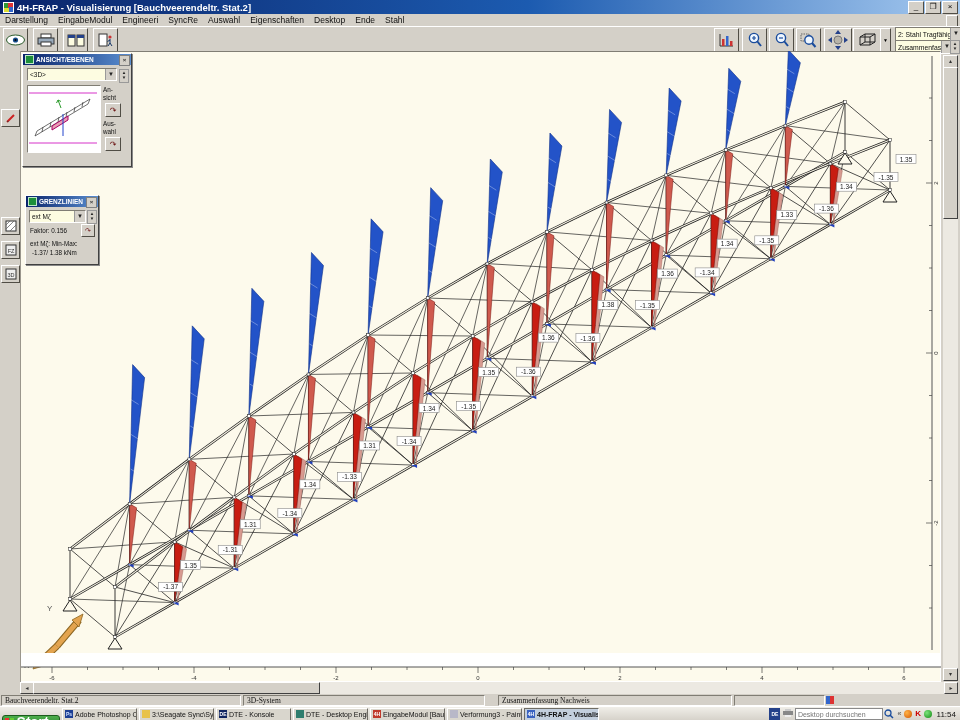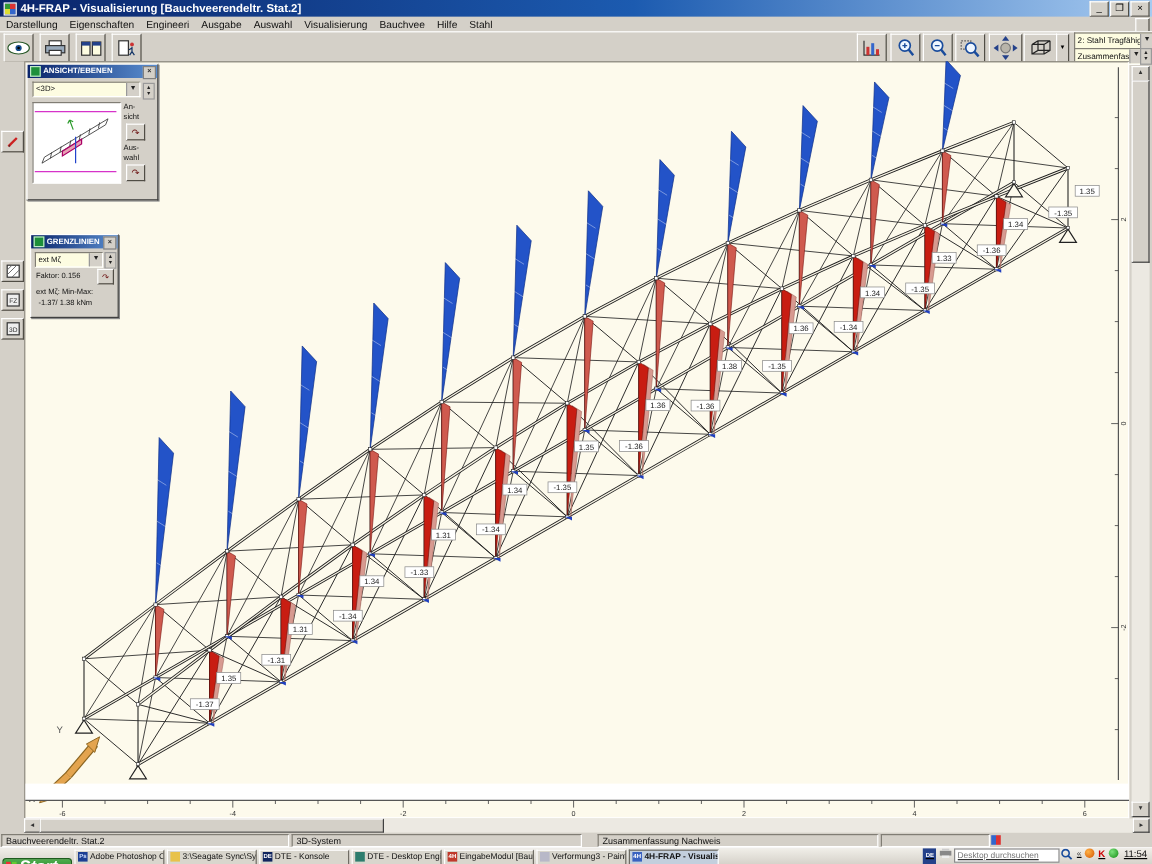--- a/index.html
+++ b/index.html
@@ -47,36 +47,36 @@
      font-size:6.5px;display:flex;align-items:center;padding-left:2px;color:#111;}
   .ptext{font-size:6.3px;color:#111;line-height:7.5px;}
   .pbtn{width:14px;height:12px;display:flex;align-items:center;justify-content:center;font-size:8px;color:#6b1010;}
   
   #hscroll{position:absolute;left:20px;top:682px;width:938px;height:12px;background:#ece9e2;}
   #vscroll{position:absolute;left:943px;top:55px;width:15px;height:626px;background:#ece9e2;}
   .sbtn{position:absolute;background:#d4d0c8;border:1px solid;border-color:#fff #404040 #404040 #fff;
      font-size:6px;color:#333;text-align:center;}
   .thumb{position:absolute;background:#d4d0c8;border:1px solid;border-color:#fff #404040 #404040 #fff;}
   
-  #statusbar{position:absolute;left:0;top:694px;width:836px;height:12px;background:#d4d0c8;display:flex;}
+  #statusbar{position:absolute;left:0;top:694px;width:836px;height:12px;background:#d4d0c8;display:flex;font-family:Liberation Serif, serif;}
   .seg{border:1px solid;border-color:#807d74 #fff #fff #807d74;margin:1px 1px 0 1px;font-size:7.5px;color:#111;
      padding:0 3px;white-space:nowrap;overflow:hidden;line-height:9px;}
   
   #taskbar{position:absolute;left:0;top:706px;width:960px;height:14px;
      background:linear-gradient(#f0eee8,#d4d0c8);border-top:1px solid #fff;display:flex;align-items:center;}
   #startbtn{width:54px;height:12px;margin-left:2px;border-radius:3px;display:flex;align-items:center;
      background:linear-gradient(#4cae4c,#2c7a2c);border:1px solid #1e5c1e;color:#fff;font-weight:bold;
      font-style:italic;font-size:14px;padding-left:2px;margin-top:16px;}
   .task{width:73px;height:11px;margin-left:2px;background:#d9d6cd;border:1px solid;
      border-color:#fff #6f6c64 #6f6c64 #fff;display:flex;align-items:center;font-size:7px;color:#111;
      white-space:nowrap;overflow:hidden;flex-shrink:0;}
   .task.active{background:#c3cfdd;border-color:#6f6c64 #fff #fff #6f6c64;font-weight:bold;}
   .task .ticn{width:8px;height:8px;margin:0 2px;flex-shrink:0;font-size:5px;font-weight:bold;
      display:flex;align-items:center;justify-content:center;}
-  #tray{margin-left:auto;display:flex;height:100%;text-decoration:underline;}
+  #tray{margin-left:auto;display:flex;align-items:center;height:100%;}
   #traysearch{width:82px;height:10px;background:#fff;border:1px solid #8a8a8a;font-size:7px;color:#777;
      padding:0 2px;font-family:"Liberation Sans",sans-serif;}
   .trayicn{font-size:7px;margin:0 1.5px;line-height:10px;}
   #clock{font-size:8px;color:#111;margin:0 4px 0 3px;}
   svg text{font-family:"Liberation Sans",sans-serif;}
 </style>
 </head>
 <body>
 
 <div id="app">
@@ -87,27 +87,27 @@
     <div id="winbtns">
       <div class="winbtn raised">_</div>
       <div class="winbtn raised">❐</div>
       <div class="winbtn raised">×</div>
     </div>
   </div>
 
   <div id="menubar">
     <div class="menu-items" style="display:flex;">
         <div class="menu-item">Darstellung</div>
+        <div class="menu-item">EingabeModul</div>
+        <div class="menu-item">Engineeri</div>
+        <div class="menu-item">SyncRe</div>
+        <div class="menu-item">Auswahl</div>
         <div class="menu-item">Eigenschaften</div>
-        <div class="menu-item">Engineeri</div>
-        <div class="menu-item">Ausgabe</div>
-        <div class="menu-item">Auswahl</div>
-        <div class="menu-item">Visualisierung</div>
-        <div class="menu-item">Bauchvee</div>
-        <div class="menu-item">Hilfe</div>
+        <div class="menu-item">Desktop</div>
+        <div class="menu-item">Ende</div>
         <div class="menu-item">Stahl</div>
       </div>
     <div id="menu-extra" class="raised"></div>
   </div>
 
   <div id="toolbar">
     <div class="tbtn raised" style="left:3px;">
       <svg width="19" height="12">
           <ellipse cx="9.5" cy="6" rx="9" ry="5" fill="#fff" stroke="#2a5a2a"></ellipse>
           <circle cx="9.5" cy="6" r="2.6" fill="#134a8a"></circle>

